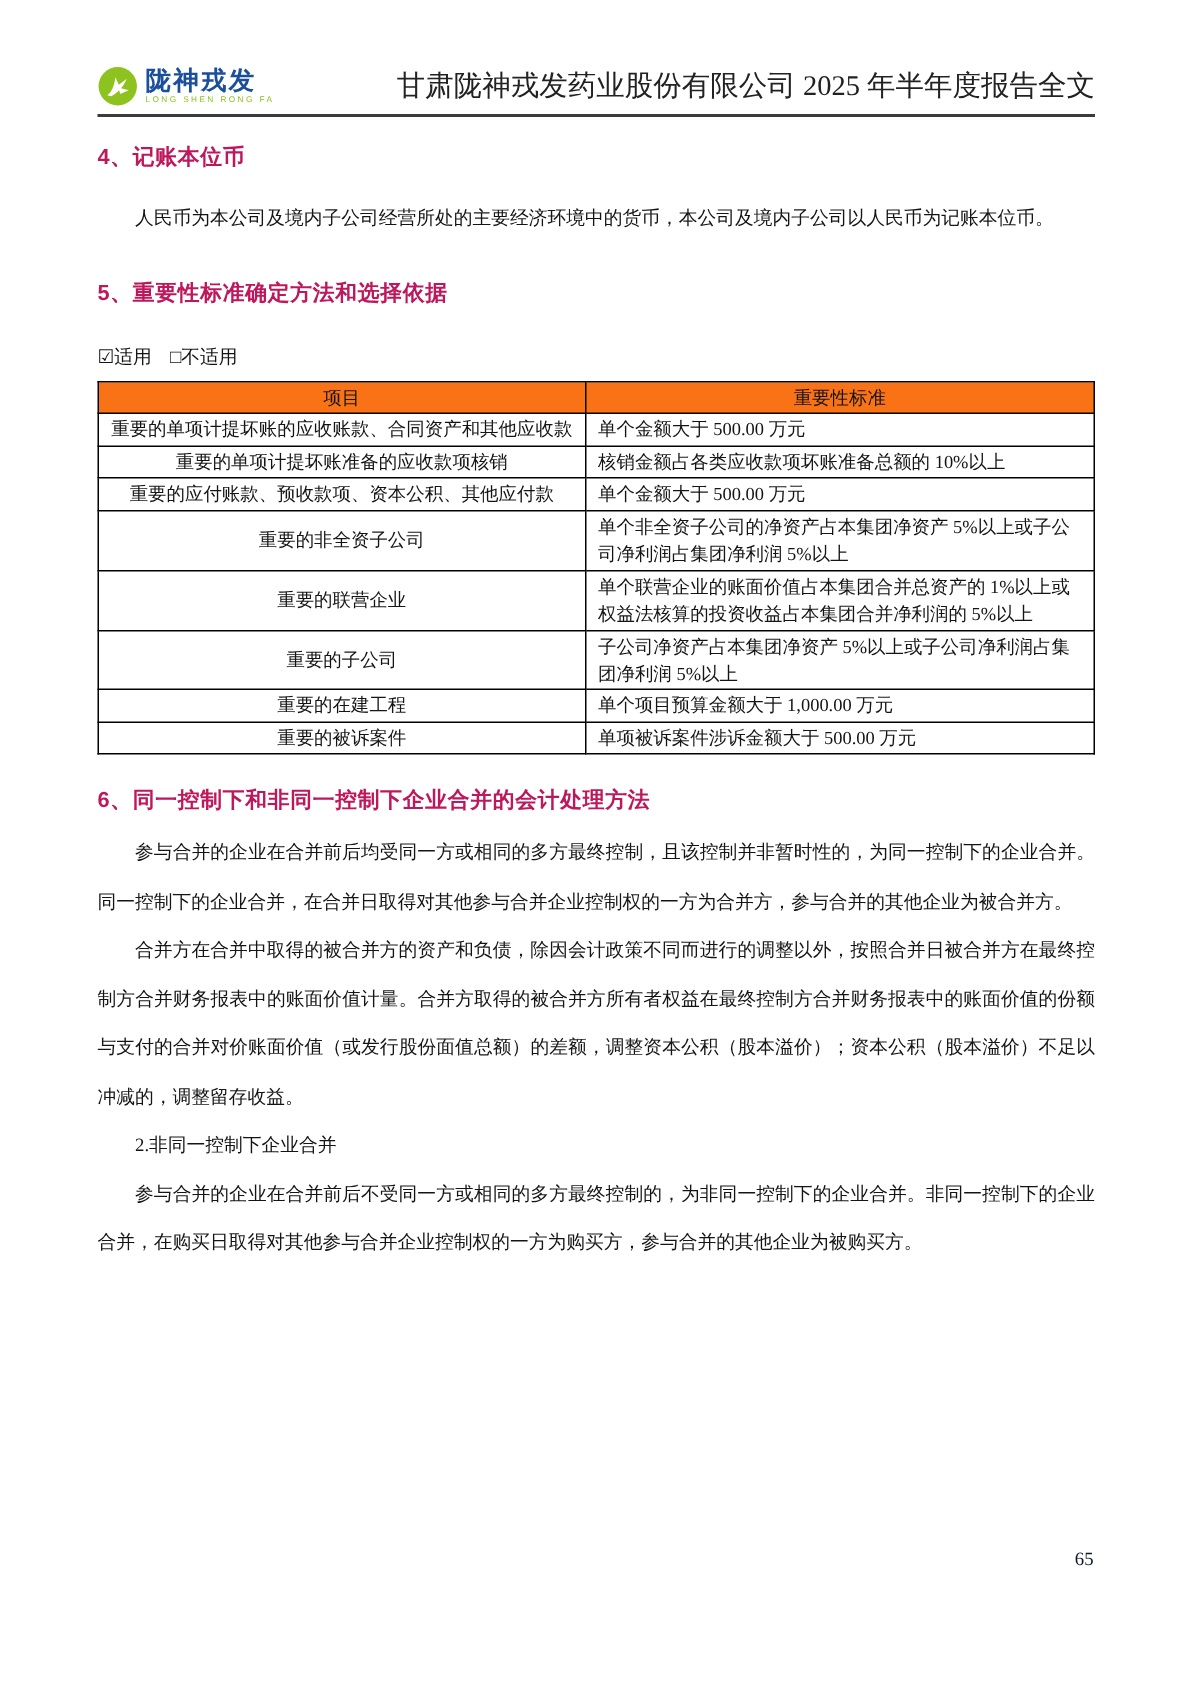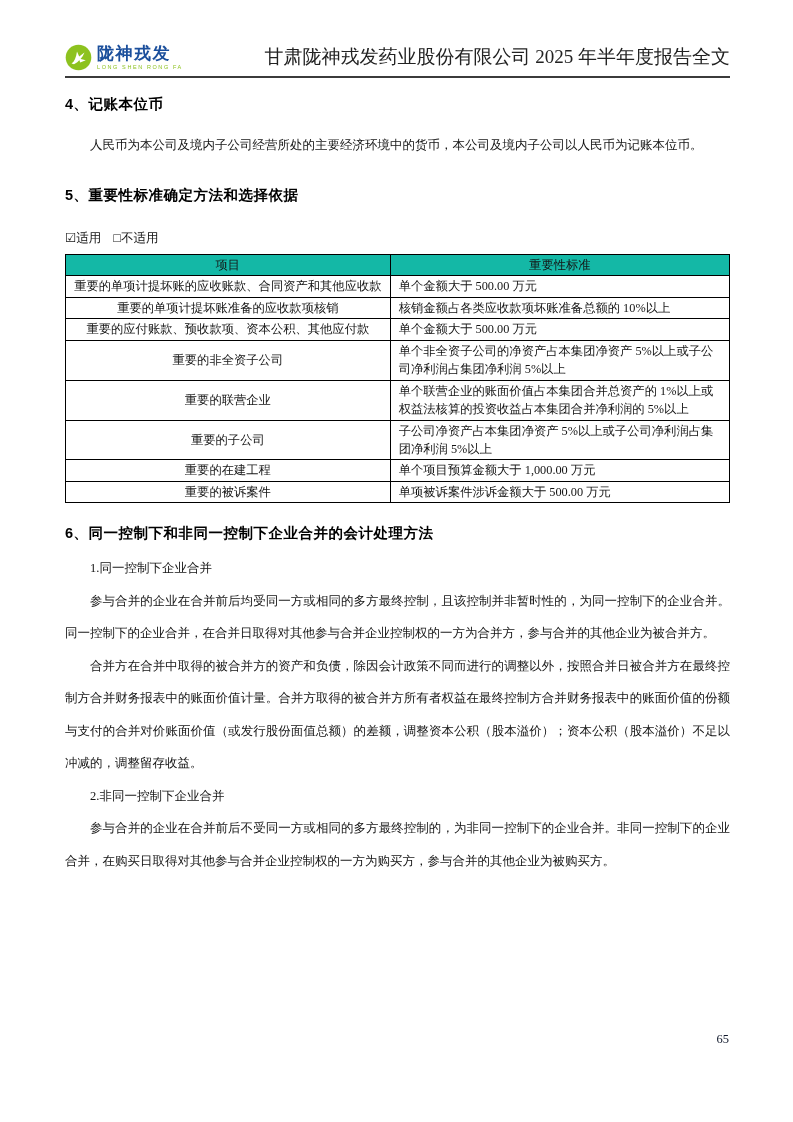--- a/index.html
+++ b/index.html
@@ -33,21 +33,21 @@
   }
   .logo-en {
     font-family: "Liberation Sans", sans-serif;
     font-size: 5.5px; letter-spacing: 1.6px;
     color: #8dc21f; margin-top: 2.5px;
   }
   .doc-title { font-size: 19px; color: #222; padding-bottom: 1px; }
   
   .sec-title {
     font-family: "Liberation Sans", sans-serif;
-    font-weight: bold; font-size: 14.5px; color: #000000;
+    font-weight: bold; font-size: 14.5px; color: #be185d;
     letter-spacing: 0.5px;
   }
   .sec-title.s4 { margin-top: 17px; }
   .sec-title.s5 { margin-top: 31px; }
   .sec-title.s6 { margin-top: 21px; }
   
   .para {
     font-size: 12.5px; line-height: 2.6;
     text-align: justify; text-indent: 2em;
     color: #141414;
@@ -65,21 +65,21 @@
     border: 1.5px solid #000;
   }
   .imp-table th, .imp-table td {
     border: 1px solid #000;
     padding: 1px 8px;
     line-height: 1.5;
     vertical-align: middle;
     font-weight: normal;
   }
   .imp-table th {
-    background: #14b8a6;
+    background: #f97316;
     text-align: center;
     height: 14px;
   }
   .imp-table td.col-item { width: 48.9%; text-align: center; }
   .imp-table td.col-std  { text-align: left; }
   
   .page-number {
     position: absolute; top: 1032px; right: 64px;
     font-size: 12.5px; color: #0f172a;
   }
@@ -153,21 +153,20 @@
       </tr>
       <tr>
         <td class="col-item">重要的被诉案件</td>
         <td class="col-std">单项被诉案件涉诉金额大于 500.00 万元</td>
       </tr>
     </tbody>
   </table>
 
   <div class="sec-title s6">6、同一控制下和非同一控制下企业合并的会计处理方法</div>
   <div class="s6-body">
-    <p class="para">1.同一控制下企业合并</p>
     <p class="para">参与合并的企业在合并前后均受同一方或相同的多方最终控制，且该控制并非暂时性的，为同一控制下的企业合并。同一控制下的企业合并，在合并日取得对其他参与合并企业控制权的一方为合并方，参与合并的其他企业为被合并方。</p>
     <p class="para">合并方在合并中取得的被合并方的资产和负债，除因会计政策不同而进行的调整以外，按照合并日被合并方在最终控制方合并财务报表中的账面价值计量。合并方取得的被合并方所有者权益在最终控制方合并财务报表中的账面价值的份额与支付的合并对价账面价值（或发行股份面值总额）的差额，调整资本公积（股本溢价）；资本公积（股本溢价）不足以冲减的，调整留存收益。</p>
     <p class="para">2.非同一控制下企业合并</p>
     <p class="para">参与合并的企业在合并前后不受同一方或相同的多方最终控制的，为非同一控制下的企业合并。非同一控制下的企业合并，在购买日取得对其他参与合并企业控制权的一方为购买方，参与合并的其他企业为被购买方。</p>
   </div>
 
   <div class="page-number">65</div>
 
 </div>
 

